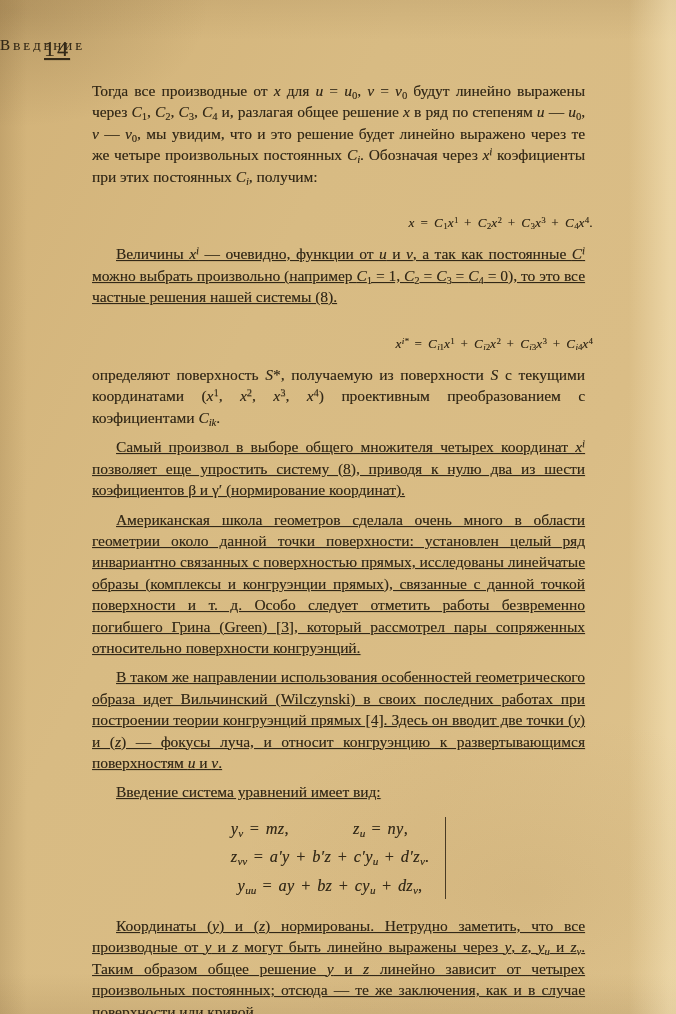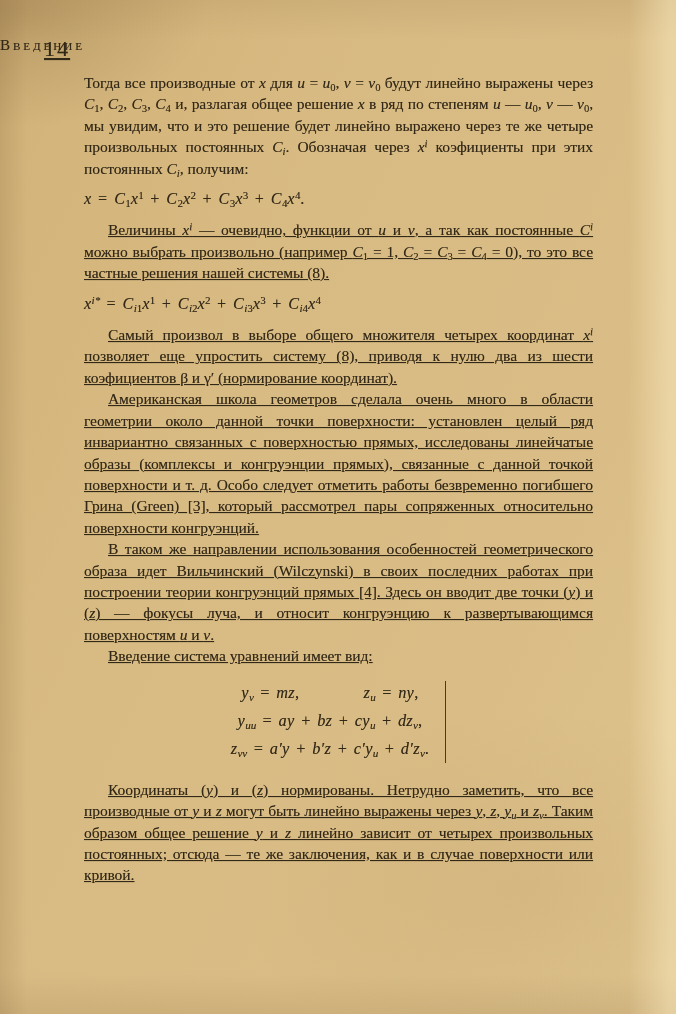--- a/index.html
+++ b/index.html
@@ -27,68 +27,69 @@
   }
   .pagetitle {
     position: absolute; left: 0; width: 676px; text-align: left; top: 1px;
     font-variant: small-caps; font-size: 15px; letter-spacing: 3px;
   }
   .col {
     position: absolute; left: 84px; top: 72px; width: 509px;
     font-size: 15.4px; line-height: 21.4px;
     text-align: justify;
   }
-  .col p { margin: 0; }
+  .col p { margin: 8px; }
   p.indent { text-indent: 24px; text-decoration: underline; }
   p.noindent { text-indent: 0; }
   i { font-style: italic; }
   sub, sup { font-size: 0.68em; line-height: 0; letter-spacing: 0; }
   sub { vertical-align: -0.25em; }
   sup { vertical-align: 0.45em; }
   .formula {
-    text-align: left; text-indent: 0;
-    margin: 9px 0 10px 0;
-    font-size: 16px; letter-spacing: 0.5px; word-spacing: 2px;
+    text-align: right; text-indent: 0;
+    margin: 25px 0 10px 0;
+    font-size: 13px; letter-spacing: 0.5px; word-spacing: 2px;
   }
   .system { margin: 14px 0 16px 0; display: flex; justify-content: center; }
   .sysinner {
     display: flex; flex-direction: column; row-gap: 7px;
     padding: 2px 16px 2px 0;
     border-right: 1.5px solid rgba(48,37,20,0.85);
     font-size: 16.2px; letter-spacing: 0.4px; word-spacing: 2px;
     text-align: center;
   }
-  .sysrow.two { display: flex; justify-content: center; column-gap: 64px; }
+  .sysrow.two { display: flex; justify-content: flex-start; column-gap: 64px; }
 </style>
 </head>
 <body>
 
 <div class="scan">
   <div class="pagehead">
     <span class="pagenum">14</span>
     <span class="pagetitle">Введение</span>
   </div>
 
   <div class="col">
     <p class="noindent">Тогда все производные от <i>x</i> для <i>u</i> = <i>u</i><sub>0</sub>, <i>v</i> = <i>v</i><sub>0</sub> будут линейно выражены через <i>C</i><sub>1</sub>, <i>C</i><sub>2</sub>, <i>C</i><sub>3</sub>, <i>C</i><sub>4</sub> и, разлагая общее решение <i>x</i> в ряд по степеням <i>u</i> — <i>u</i><sub>0</sub>, <i>v</i> — <i>v</i><sub>0</sub>, мы увидим, что и это решение будет линейно выражено через те же четыре произвольных постоянных <i>C<sub>i</sub></i>. Обозначая через <i>x<sup>i</sup></i> коэфициенты при этих постоянных <i>C<sub>i</sub></i>, получим:</p>
     <div class="formula"><i>x</i> = <i>C</i><sub>1</sub><i>x</i><sup>1</sup> + <i>C</i><sub>2</sub><i>x</i><sup>2</sup> + <i>C</i><sub>3</sub><i>x</i><sup>3</sup> + <i>C</i><sub>4</sub><i>x</i><sup>4</sup>.</div>
     <p class="indent">Величины <i>x<sup>i</sup></i> — очевидно, функции от <i>u</i> и <i>v</i>, а так как постоянные <i>C<sup>i</sup></i> можно выбрать произвольно (например <i>C</i><sub>1</sub> = 1, <i>C</i><sub>2</sub> = <i>C</i><sub>3</sub> = <i>C</i><sub>4</sub> = 0), то это все частные решения нашей системы (8).</p>
     <div class="formula"><i>x<sup>i*</sup></i> = <i>C<sub>i</sub></i><sub>1</sub><i>x</i><sup>1</sup> + <i>C<sub>i</sub></i><sub>2</sub><i>x</i><sup>2</sup> + <i>C<sub>i</sub></i><sub>3</sub><i>x</i><sup>3</sup> + <i>C<sub>i</sub></i><sub>4</sub><i>x</i><sup>4</sup></div>
+    <p class="noindent">определяют поверхность <i>S</i>*, получаемую из поверхности <i>S</i> с текущими координатами (<i>x</i><sup>1</sup>, <i>x</i><sup>2</sup>, <i>x</i><sup>3</sup>, <i>x</i><sup>4</sup>) проективным преобразованием с коэфициентами <i>C<sub>ik</sub></i>.</p>
     <p class="indent">Самый произвол в выборе общего множителя четырех координат <i>x<sup>i</sup></i> позволяет еще упростить систему (8), приводя к нулю два из шести коэфициентов β и γ′ (нормирование координат).</p>
     <p class="indent">Американская школа геометров сделала очень много в области геометрии около данной точки поверхности: установлен целый ряд инвариантно связанных с поверхностью прямых, исследованы линейчатые образы (комплексы и конгруэнции прямых), связанные с данной точкой поверхности и т. д. Особо следует отметить работы безвременно погибшего Грина (Green) [3], который рассмотрел пары сопряженных относительно поверхности конгруэнций.</p>
     <p class="indent">В таком же направлении использования особенностей геометрического образа идет Вильчинский (Wilczynski) в своих последних работах при построении теории конгруэнций прямых [4]. Здесь он вводит две точки (<i>y</i>) и (<i>z</i>) — фокусы луча, и относит конгруэнцию к развертывающимся поверхностям <i>u</i> и <i>v</i>.</p>
     <p class="indent">Введение система уравнений имеет вид:</p>
 
     <div class="system">
       <div class="sysinner">
         <div class="sysrow two">
           <span><i>y<sub>v</sub></i> = <i>mz</i>,</span>
           <span><i>z<sub>u</sub></i> = <i>ny</i>,</span>
         </div>
+        <div class="sysrow"><i>z<sub>vv</sub></i> = <i>a′y</i> + <i>b′z</i> + <i>c′y<sub>u</sub></i> + <i>d′z<sub>v</sub></i>.</div>
         <div class="sysrow"><i>y<sub>uu</sub></i> = <i>ay</i> + <i>bz</i> + <i>cy<sub>u</sub></i> + <i>dz<sub>v</sub></i>,</div>
-        <div class="sysrow"><i>z<sub>vv</sub></i> = <i>a′y</i> + <i>b′z</i> + <i>c′y<sub>u</sub></i> + <i>d′z<sub>v</sub></i>.</div>
       </div>
     </div>
 
     <p class="indent">Координаты (<i>y</i>) и (<i>z</i>) нормированы. Нетрудно заметить, что все производные от <i>y</i> и <i>z</i> могут быть линейно выражены через <i>y</i>, <i>z</i>, <i>y<sub>u</sub></i> и <i>z<sub>v</sub></i>. Таким образом общее решение <i>y</i> и <i>z</i> линейно зависит от четырех произвольных постоянных; отсюда — те же заключения, как и в случае поверхности или кривой.</p>
 
   </div>
 </div>
 
 </body></html>

